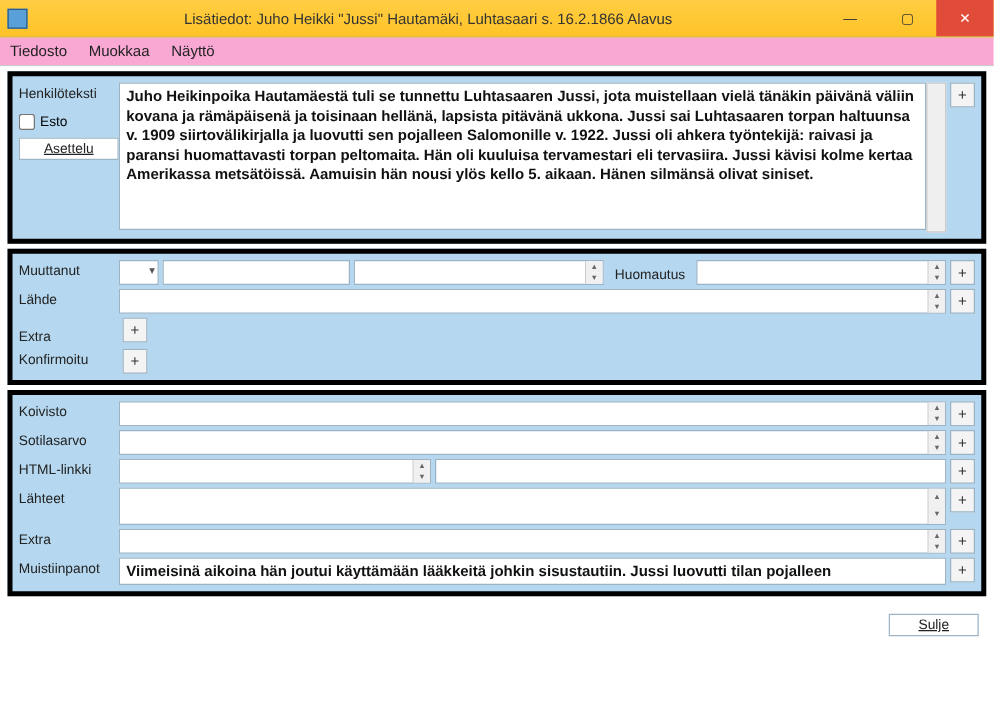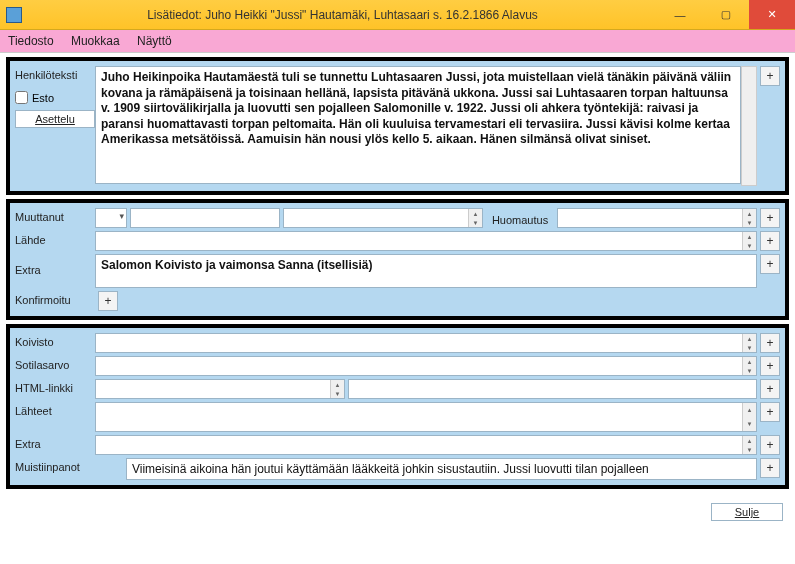--- a/index.html
+++ b/index.html
@@ -262,21 +262,20 @@
             <div class="spinarrows">
               <div>▲</div>
               <div>▼</div>
             </div>
           </div>
       </div>
       <div class="plusbtn">+</div>
     </div>
     <div class="row">
       <div class="lab" style="padding-top:10px">Extra</div>
-      <textarea class="area" rows="2" style="height: 34px;">Salomon Koivisto ja vaimonsa Sanna (itsellisiä)</textarea>
       <div class="plusbtn">+</div>
     </div>
     <div class="row">
       <div class="lab">Konfirmoitu</div>
       <div class="plusbtn">+</div>
     </div>
   </div>
 
   <div class="panel">
     <div class="row">
@@ -333,21 +332,21 @@
             <div class="spinarrows">
               <div>▲</div>
               <div>▼</div>
             </div>
           </div>
       </div>
       <div class="plusbtn">+</div>
     </div>
     <div class="row">
       <div class="lab">Muistiinpanot</div>
-      <textarea class="area" rows="1" style="height: 22px; font-weight: normal; white-space: nowrap; overflow: hidden; margin-left: 31px;">Viimeisinä aikoina hän joutui käyttämään lääkkeitä johkin sisustautiin. Jussi luovutti tilan pojalleen</textarea>
+      <textarea class="area" rows="1" style="height: 22px; font-weight: bold; white-space: nowrap; overflow: hidden;">Viimeisinä aikoina hän joutui käyttämään lääkkeitä johkin sisustautiin. Jussi luovutti tilan pojalleen</textarea>
       <div class="plusbtn">+</div>
     </div>
   </div>
 
   <div class="footer">
     <div class="btn wide" style="min-width:72px">Sulje</div>
   </div>
 
 </div>
 

